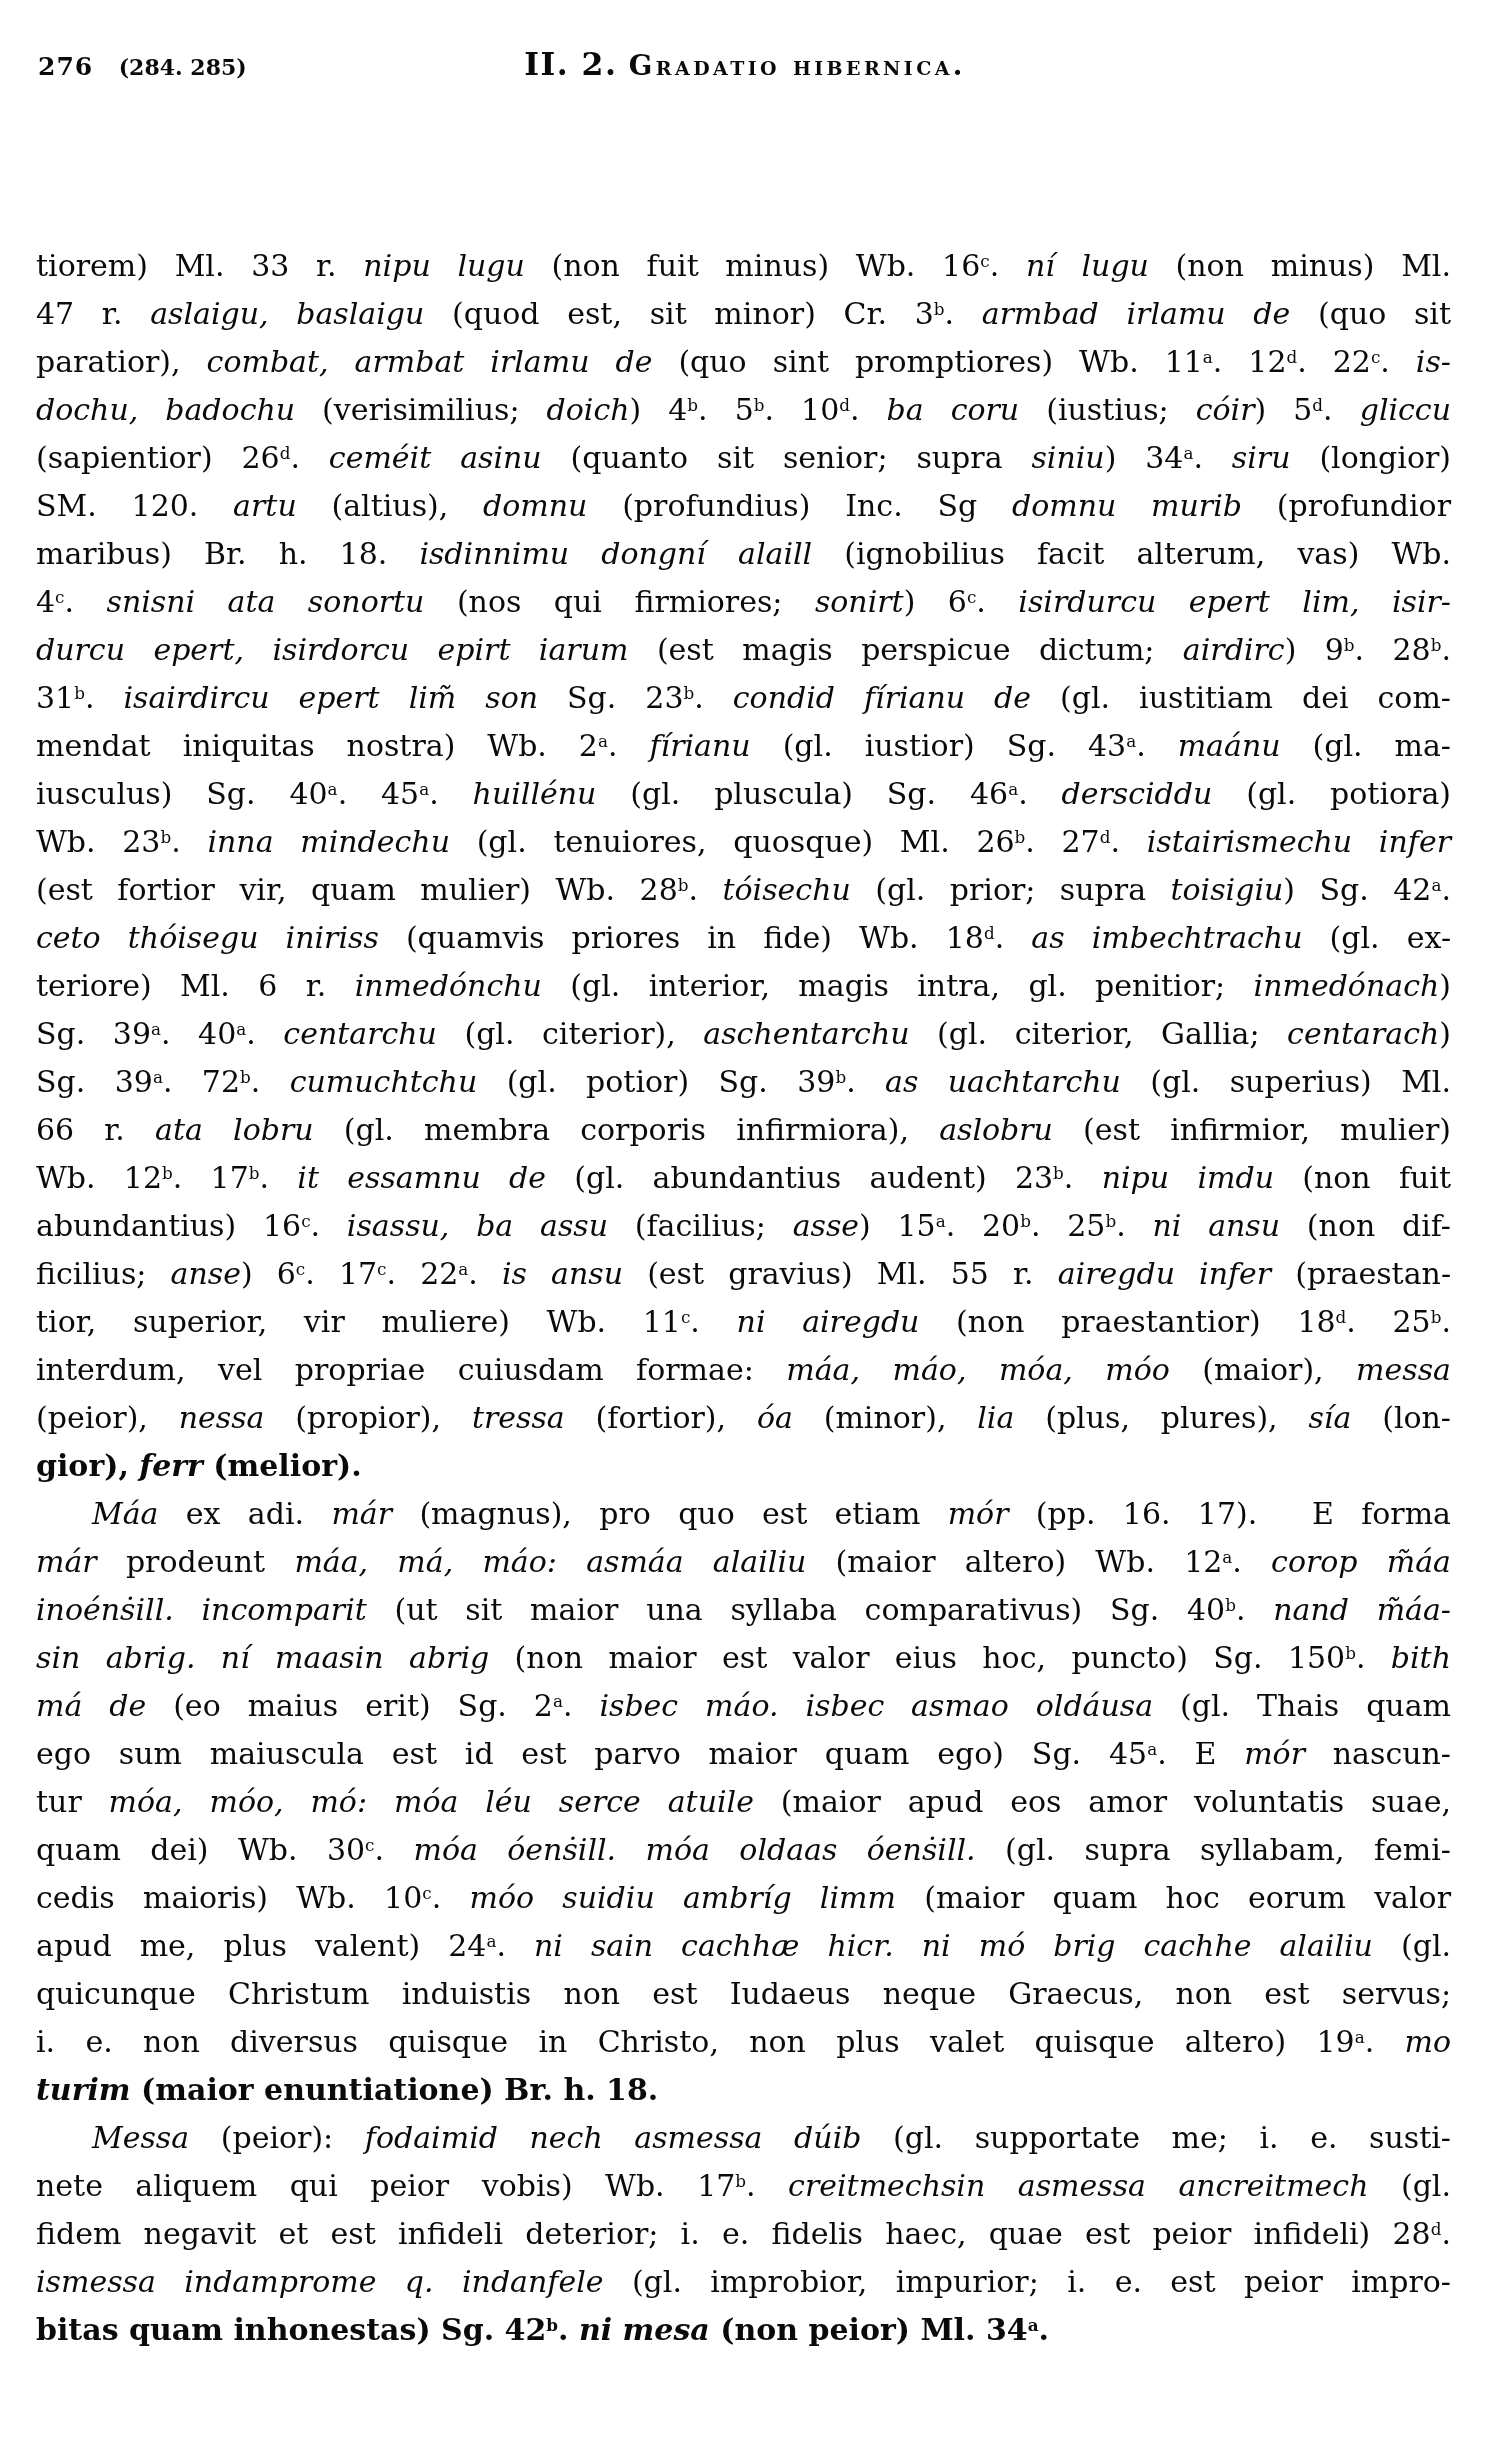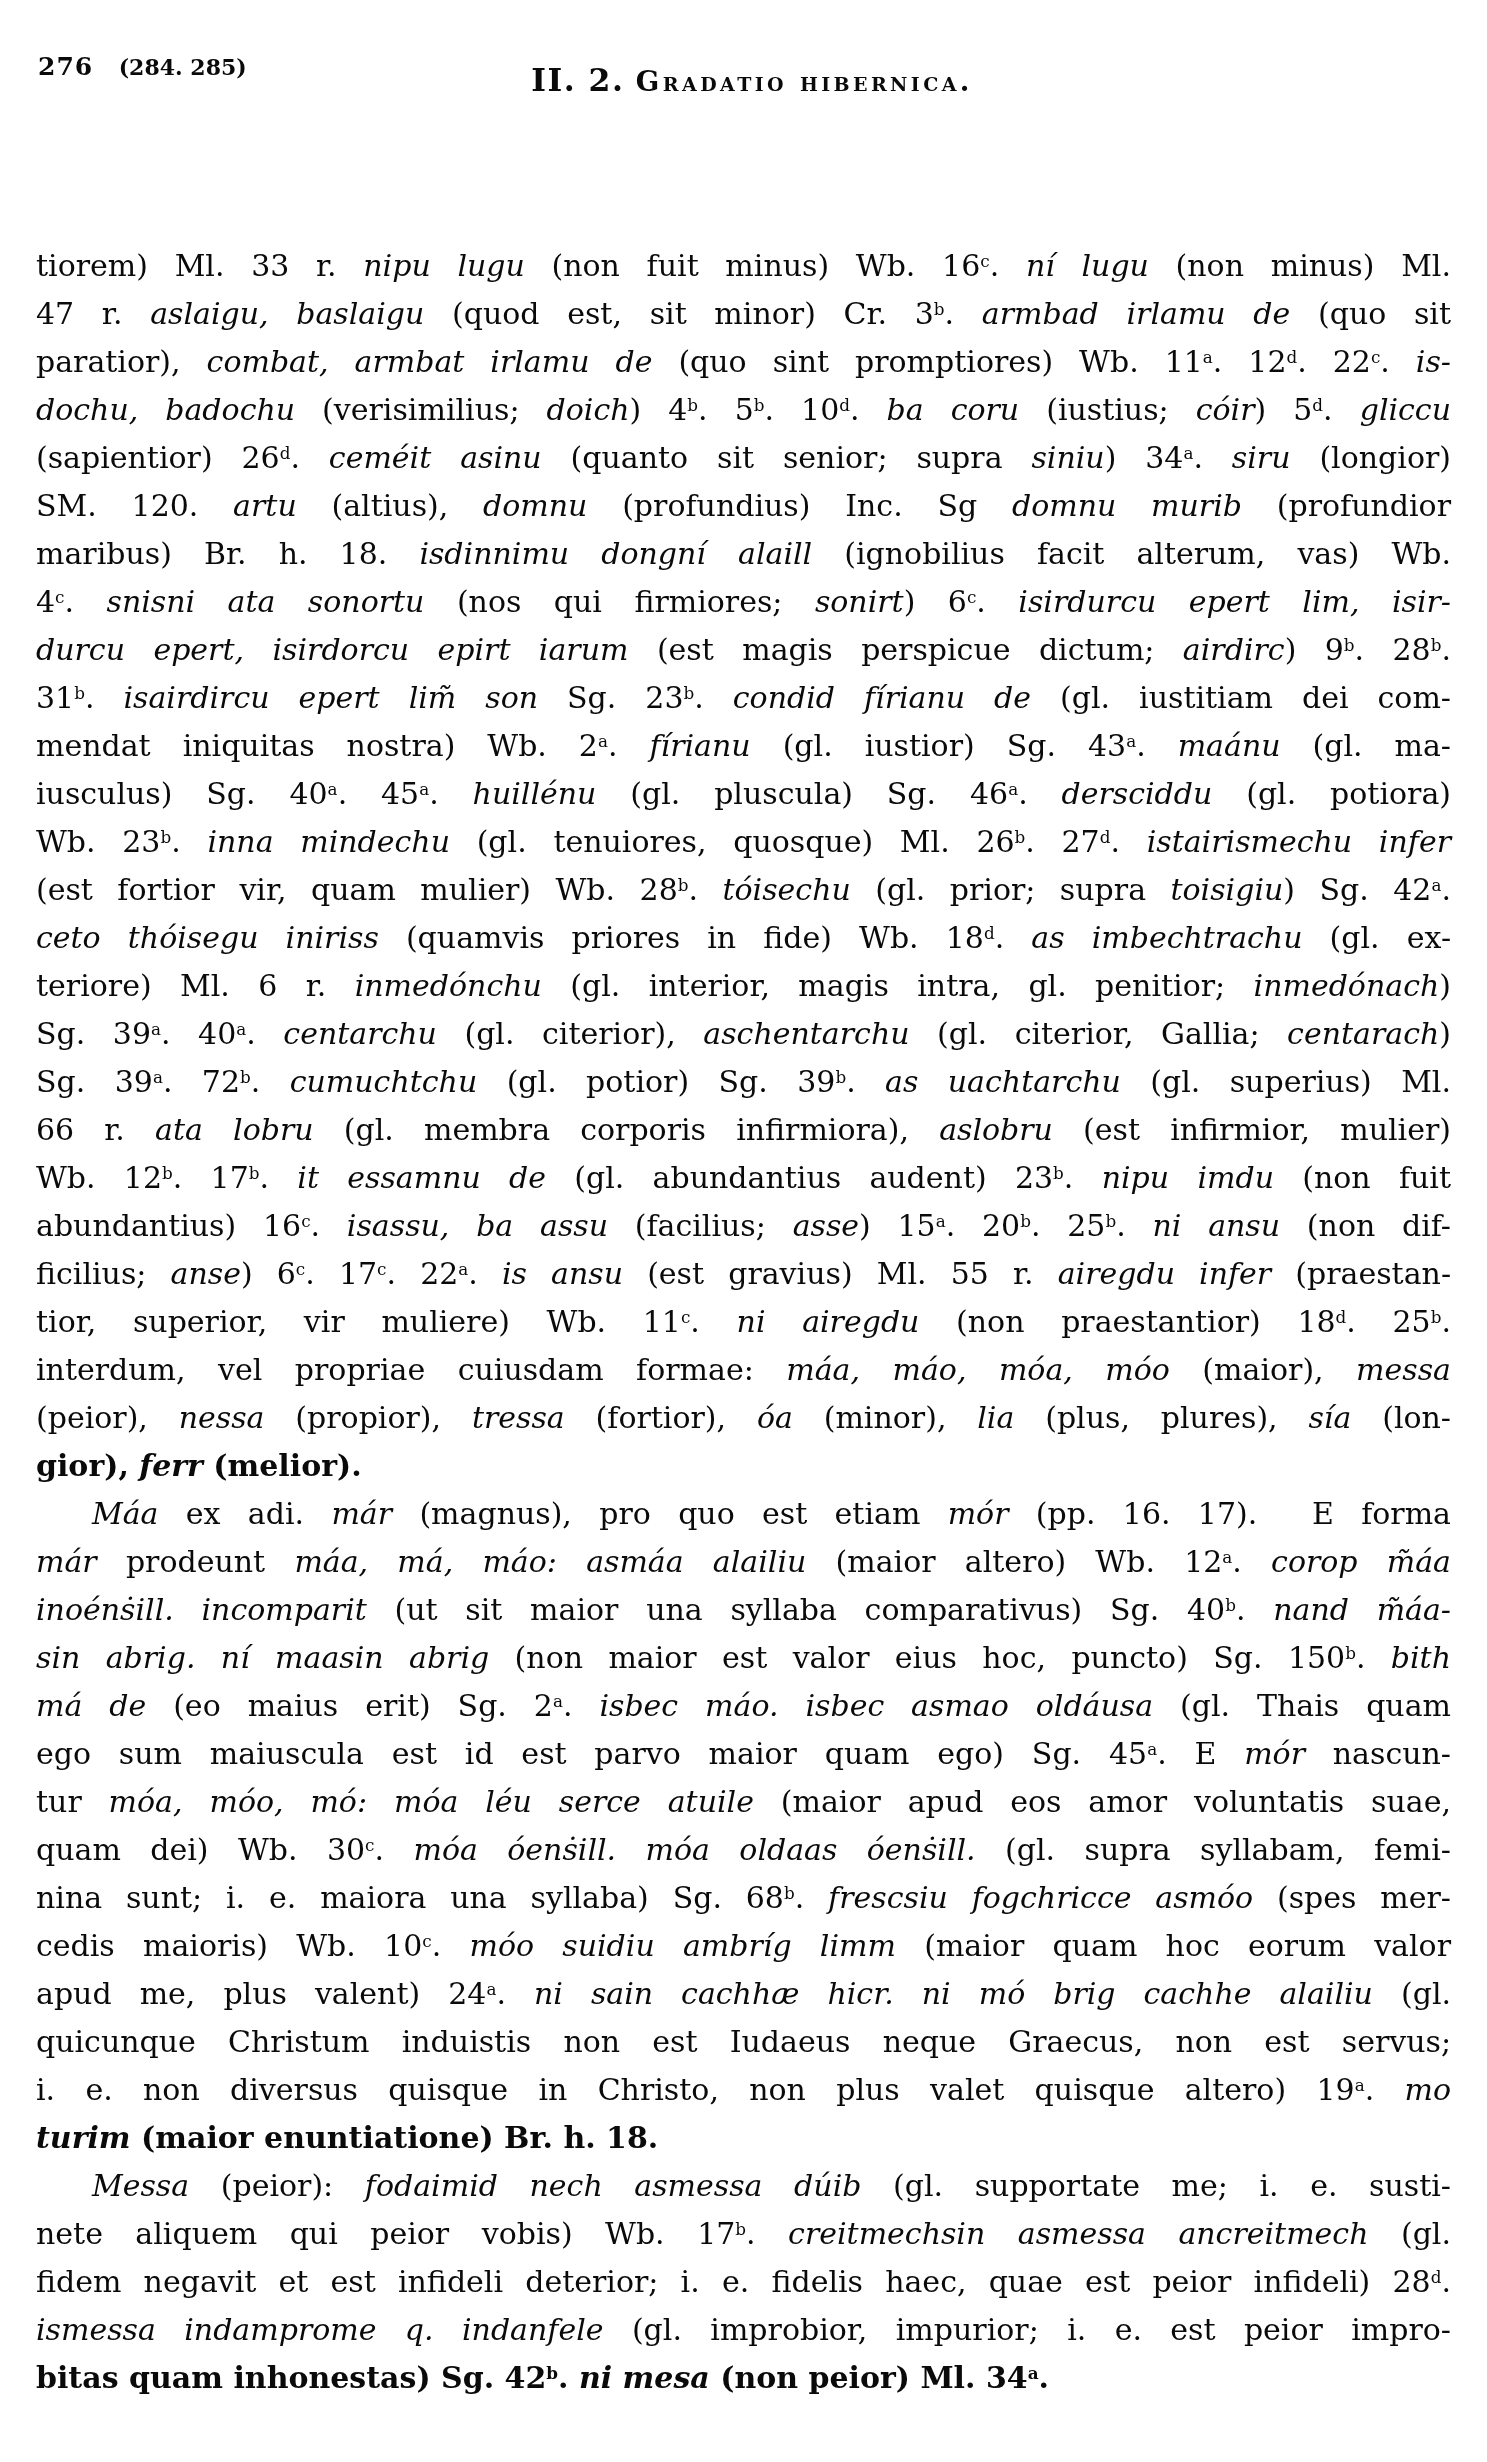--- a/index.html
+++ b/index.html
@@ -9,23 +9,22 @@
     background:#ffffff;color:#0a0a0a;
     font-family:"DejaVu Serif","Liberation Serif",serif;
     overflow:hidden;
   }
   
   .header{position:absolute;top:45px;left:38px;right:35px;height:79px;}
   .folio-group{position:absolute;left:0;top:6.9px;white-space:nowrap;}
   .folio-num{font-size:25px;font-weight:bold;letter-spacing:1px;}
   .folio-note{font-size:22px;font-weight:bold;margin-left:23px;}
   .running-title{
-    position:absolute;left:50%;top:16px;transform:translateX(-50%);
+    position:absolute;left:50%;top:0;transform:translateX(-50%);
     white-space:nowrap;
-    margin-left:7px;
   }
   .chapter-num{font-size:31.5px;font-weight:bold;letter-spacing:1.5px;}
   .section-title{
     font-size:27.6px;font-weight:bold;
     font-variant:small-caps;letter-spacing:3.4px;margin-left:8.9px;
   }
   
   .text-block{
     position:absolute;left:36px;right:36px;top:242px;
     font-size:30px;
@@ -85,21 +84,20 @@
     <div class="ln">(peior), <i>nessa</i> (propior), <i>tressa</i> (fortior), <i>óa</i> (minor), <i>lia</i> (plus, plures), <i>sía</i> (lon-</div>
     <div class="ln end">gior), <i>ferr</i> (melior).</div>
     <div class="ln ind"><i>Máa</i> ex adi. <i>már</i> (magnus), pro quo est etiam <i>mór</i> (pp. 16. 17).&nbsp; E forma</div>
     <div class="ln"><i>már</i> prodeunt <i>máa, má, máo: asmáa alailiu</i> (maior altero) Wb. 12<sup>a</sup>. <i>corop m̃áa</i></div>
     <div class="ln"><i>inoénṡill. incomparit</i> (ut sit maior una syllaba comparativus) Sg. 40<sup>b</sup>. <i>nand m̃áa-</i></div>
     <div class="ln"><i>sin abrig. ní maasin abrig</i> (non maior est valor eius hoc, puncto) Sg. 150<sup>b</sup>. <i>bith</i></div>
     <div class="ln"><i>má de</i> (eo maius erit) Sg. 2<sup>a</sup>. <i>isbec máo. isbec asmao oldáusa</i> (gl. Thais quam</div>
     <div class="ln">ego sum maiuscula est id est parvo maior quam ego) Sg. 45<sup>a</sup>. E <i>mór</i> nascun-</div>
     <div class="ln">tur <i>móa, móo, mó: móa léu serce atuile</i> (maior apud eos amor voluntatis suae,</div>
     <div class="ln">quam dei) Wb. 30<sup>c</sup>. <i>móa óenṡill. móa oldaas óenṡill.</i> (gl. supra syllabam, femi-</div>
-    <div class="ln">nina sunt; i. e. maiora una syllaba) Sg. 68<sup>b</sup>. <i>frescsiu fogchricce asmóo</i> (spes mer-</div>
     <div class="ln">cedis maioris) Wb. 10<sup>c</sup>. <i>móo suidiu ambríg limm</i> (maior quam hoc eorum valor</div>
     <div class="ln">apud me, plus valent) 24<sup>a</sup>. <i>ni sain cachhæ hicr. ni mó brig cachhe alailiu</i> (gl.</div>
     <div class="ln">quicunque Christum induistis non est Iudaeus neque Graecus, non est servus;</div>
     <div class="ln">i. e. non diversus quisque in Christo, non plus valet quisque altero) 19<sup>a</sup>. <i>mo</i></div>
     <div class="ln end"><i>turim</i> (maior enuntiatione) Br. h. 18.</div>
     <div class="ln ind"><i>Messa</i> (peior): <i>fodaimid nech asmessa dúib</i> (gl. supportate me; i. e. susti-</div>
     <div class="ln">nete aliquem qui peior vobis) Wb. 17<sup>b</sup>. <i>creitmechsin asmessa ancreitmech</i> (gl.</div>
     <div class="ln">fidem negavit et est infideli deterior; i. e. fidelis haec, quae est peior infideli) 28<sup>d</sup>.</div>
     <div class="ln"><i>ismessa indamprome q. indanfele</i> (gl. improbior, impurior; i. e. est peior impro-</div>
     <div class="ln end">bitas quam inhonestas) Sg. 42<sup>b</sup>. <i>ni mesa</i> (non peior) Ml. 34<sup>a</sup>.</div>

